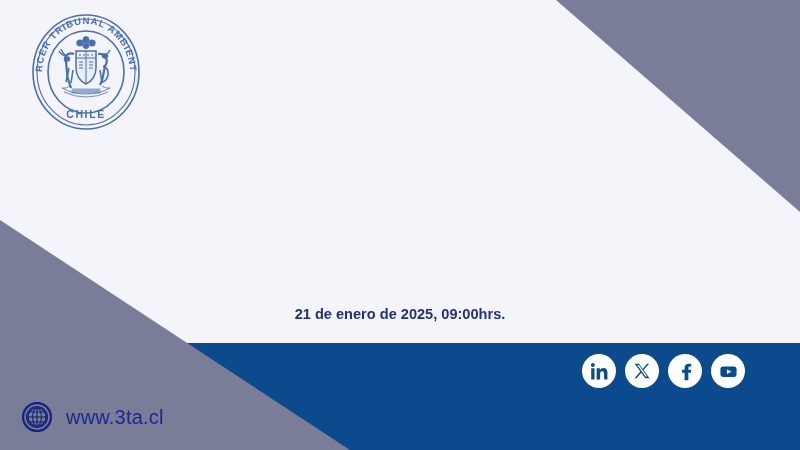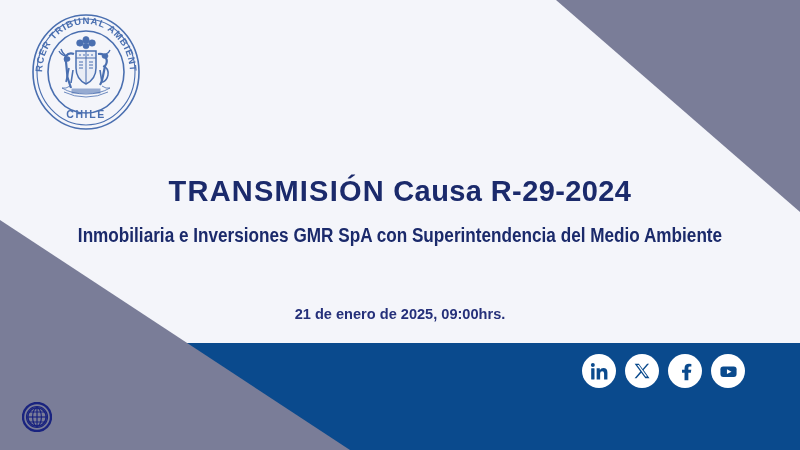--- a/index.html
+++ b/index.html
@@ -158,27 +158,20 @@
         <g stroke-width="0.8" fill="none" stroke="#4a6fb0">
           <path d="M36,78 q10,6 24,6 q14,0 24,-6"></path>
           <path d="M38,82 q10,5 22,5 q12,0 22,-5"></path>
           <path d="M44,76 q-4,3 -8,2 M76,76 q4,3 8,2"></path>
         </g>
         <rect x="46" y="79" width="28" height="4" fill="#4a6fb0" opacity=".55"></rect>
       </g>
     </svg>
   </div>
 
-  <div id="textblock">
-    <div id="title">
-      <span class="t-word">TRANSMISIÓN</span>
-      <span>Causa R-29-2024</span>
-    </div>
-    <div id="subtitle">Inmobiliaria e Inversiones GMR SpA con Superintendencia del Medio Ambiente</div>
-  </div>
 
   <div id="datetime">21 de enero de 2025, 09:00hrs.</div>
 
   <div id="social">
 
     <a class="s-ico">
       <svg width="19" height="19" viewBox="0 0 24 24">
         <rect x="1.5" y="8" width="4.2" height="14" rx="0.4" fill="#0a4a8d"></rect>
         <circle cx="3.6" cy="3.9" r="2.5" fill="#0a4a8d"></circle>
         <path d="M8.4,8 h4 v2 q1.5,-2.3 4.4,-2.3 q5.2,0 5.2,5.6 V22 h-4.2 v-7.6 q0,-2.8 -2.4,-2.8 q-2.6,0 -2.6,3 V22 h-4.4 Z" fill="#0a4a8d"></path>
@@ -212,15 +205,16 @@
         <circle cx="15" cy="15" r="14" fill="none" stroke="#19237f" stroke-width="2.4"></circle>
         <circle cx="15" cy="15" r="10.5" fill="none" stroke="#19237f" stroke-width="1.2"></circle>
         <circle cx="15" cy="15" r="9.2" fill="none" stroke="#19237f" stroke-width="1.6"></circle>
         <ellipse cx="15" cy="15" rx="4.4" ry="9.2" fill="none" stroke="#19237f" stroke-width="1.2"></ellipse>
         <line x1="15" y1="5.8" x2="15" y2="24.2" stroke="#19237f" stroke-width="1.2"></line>
         <line x1="5.8" y1="15" x2="24.2" y2="15" stroke="#19237f" stroke-width="1.2"></line>
         <line x1="7.1" y1="10" x2="22.9" y2="10" stroke="#19237f" stroke-width="1"></line>
         <line x1="7.1" y1="20" x2="22.9" y2="20" stroke="#19237f" stroke-width="1"></line>
       </svg>
     </span>
+    <span id="weburl">www.3ta.cl</span>
   </div>
 
 </div>
 
 </body></html>

